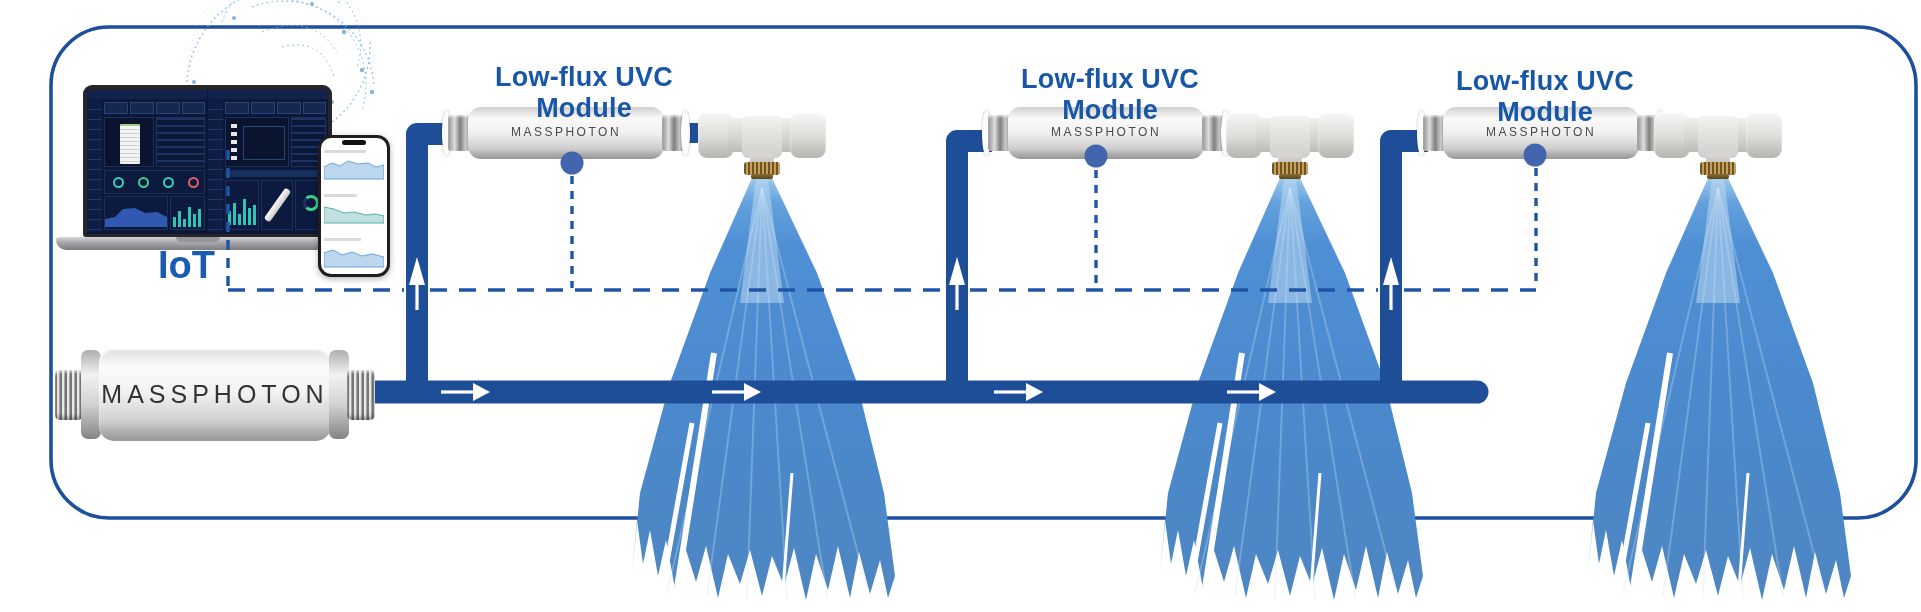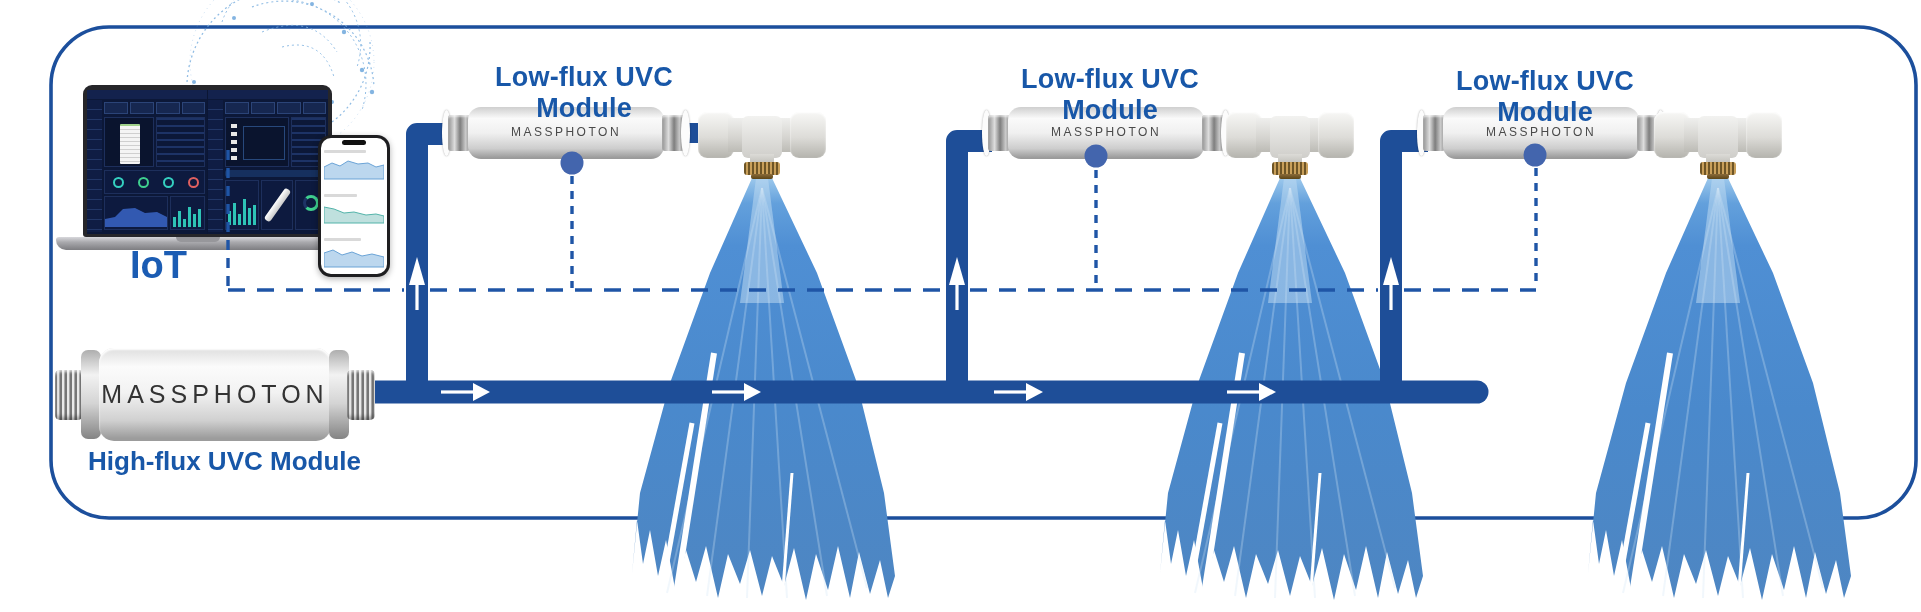--- a/index.html
+++ b/index.html
@@ -1,21 +1,21 @@
 <!DOCTYPE html>
 <html><head>
 <meta charset="utf-8">
 <style>
   html,body{margin:0;padding:0;background:#fff;font-family:"Liberation Sans",sans-serif;}
   #canvas{position:relative;width:1921px;height:612px;background:#fff;overflow:hidden;}
   .abs{position:absolute;}
   svg.layer{position:absolute;left:0;top:0;pointer-events:none;}
   
   .lf-label{font-size:27px;font-weight:bold;color:#1857a8;text-align:center;letter-spacing:.2px;}
-  .iot-label{font-size:38px;font-weight:bold;color:#1b5cb3;text-align:left;}
+  .iot-label{font-size:38px;font-weight:bold;color:#1b5cb3;text-align:right;}
   .hf-label{font-size:26px;font-weight:bold;color:#1857a8;text-align:center;}
   
   .hf-module{width:320px;height:93px;}
   .nipple{background:repeating-linear-gradient(90deg,#767676 0 2px,#e9e9e9 2px 4px,#a7a7a7 4px 5px);border-radius:5px;box-shadow:inset 0 2px 3px rgba(255,255,255,.7),inset 0 -3px 4px rgba(0,0,0,.35);}
   .hf-cap{background:linear-gradient(180deg,#aeaeae,#f2f2f2 28%,#d4d4d4 60%,#848484);border-radius:7px;}
   .hf-body{background:linear-gradient(180deg,#dedede 0,#fbfbfb 20%,#f2f2f2 48%,#d0d0d0 78%,#9c9c9c 97%);border-radius:15px;box-shadow:inset 0 2px 2px #fff;}
   .hf-brand{display:block;text-align:center;line-height:93px;font-size:25px;letter-spacing:5px;color:#333;font-weight:500;}
   
   .lf-module{width:248px;height:52px;}
   .lf-disc{background:#fcfcfc;border-radius:50%;box-shadow:0 0 2px rgba(0,0,0,.35);}
@@ -307,18 +307,17 @@
       <path d="M1536 168 V288" stroke-dasharray="8 7"></path>
     </g>
     <g fill="#4365ad">
       <circle cx="572" cy="163" r="11.5"></circle>
       <circle cx="1096" cy="156" r="11.5"></circle>
       <circle cx="1535" cy="155" r="11.5"></circle>
     </g>
   </svg>
 
   <div class="abs iot-label" style="left:130px;top:244px;width:85px;">IoT</div>
-  <div class="abs hf-label" style="left:82px;top:446px;width:285px;">High-flux UVC Module</div>
   <div class="abs lf-label" style="left:452px;top:62px;width:264px;">Low-flux UVC Module</div>
   <div class="abs lf-label" style="left:978px;top:64px;width:264px;">Low-flux UVC Module</div>
   <div class="abs lf-label" style="left:1413px;top:66px;width:264px;">Low-flux UVC Module</div>
 
 </div>
 
 </body></html>

